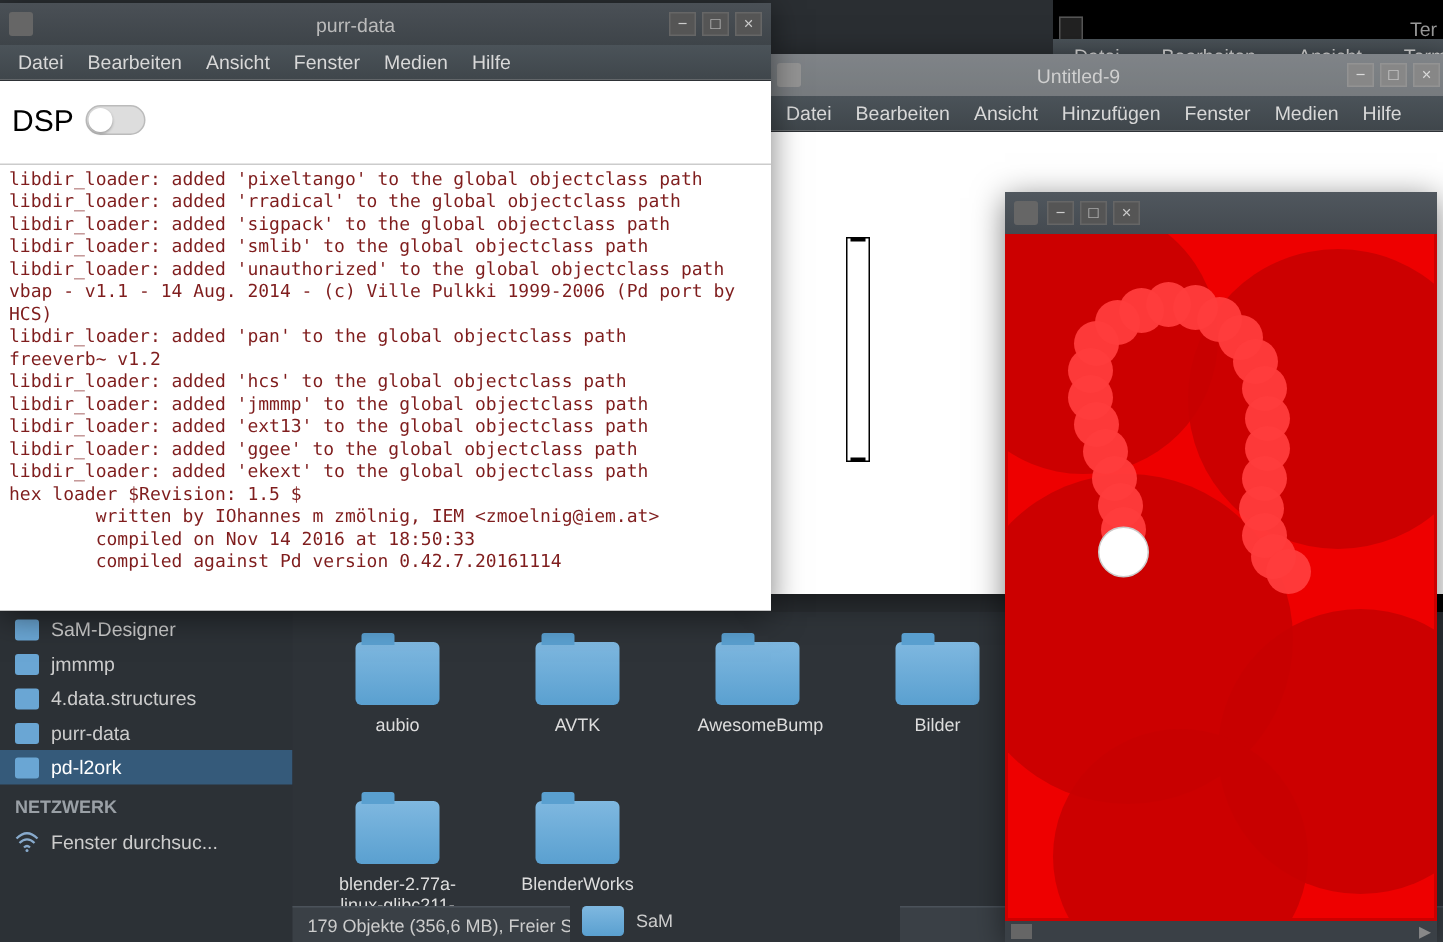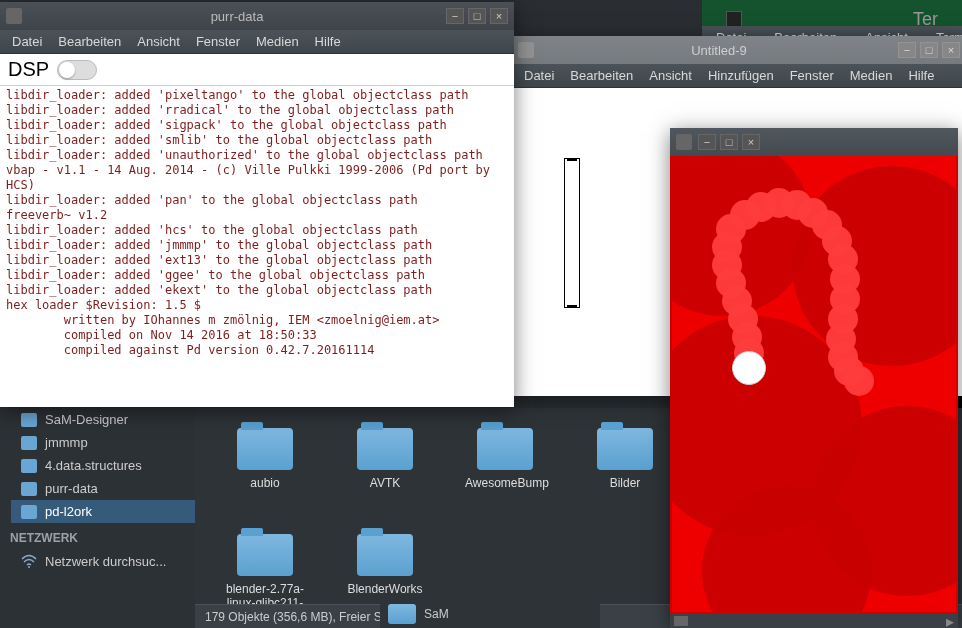--- a/index.html
+++ b/index.html
@@ -12,50 +12,50 @@
 .titlebar .icon { width: 16px; height: 16px; margin-right: 6px; background: #666; border-radius: 2px; }
 .titlebar .title { flex: 1; text-align: center; font-weight: normal; }
 .winbtns { display: flex; gap: 4px; }
 .winbtn { width: 18px; height: 16px; background:#555; border:1px solid #666; display:flex; align-items:center; justify-content:center; color:#ccc; font-size:11px; cursor:pointer; }
 .menubar { height: 24px; background: linear-gradient(#4b5359, #3f464b); display:flex; align-items:center; padding: 0 4px; gap: 0; border-bottom:1px solid #2e3236; }
 .menuitem { padding: 2px 8px; color: #d8d8d8; font-size: 13px; cursor:pointer; }
 
 
 #purr { left: 0; top: 2px; width: 514px; height: 405px; z-index: 3; }
 #purr .body { background: #fff; height: calc(100% - 52px); display:flex; flex-direction:column; }
-.dsp-bar { padding: 4px 8px; display:flex; align-items:center; gap:8px; border-bottom:1px solid #ccc; }
+.dsp-bar { padding: 16px 8px; display:flex; align-items:flex-start; gap:8px; border-bottom:1px solid #ccc; }
 .dsp-label { font-size: 20px; font-family: sans-serif; }
 .toggle { width: 40px; height: 20px; background:#ddd; border-radius:10px; position:relative; cursor:pointer; border:1px solid #bbb;}
 .toggle::after { content:""; position:absolute; width:16px; height:16px; background:#fff; border-radius:50%; top:1px; left:1px; box-shadow:0 1px 2px rgba(0,0,0,0.3);}
 .console { flex:1; overflow:hidden; padding: 2px 6px; font-family: monospace; font-size: 12px; color:#7f1d1d; white-space: pre-wrap; line-height: 1.25; }
 
 
 #fm { position:absolute; left:0; top:408px; right:0; bottom:0; background:#2e3338; z-index:1; }
 #fm-sidebar { position:absolute; left:0; top:0; width:195px; bottom:0; background:#2c3136; color:#ccc; font-size:13px; overflow:hidden; }
-.fm-side-item { display:flex; align-items:center; gap:8px; padding:4px 10px; cursor:pointer;margin-left:11px; }
+.fm-side-item { display:flex; align-items:center; gap:8px; padding:4px 10px; cursor:pointer; }
 .fm-side-item.active { background:#355a7a; color:#fff;text-align:right; }
 .fm-folder-ico { width:16px; height:14px; background:#6aa6d4; border-radius:2px; flex-shrink:0; }
 .fm-heading { padding:8px 10px 4px; color:#9aa0a6; font-weight:bold; font-size:12px; }
 .fm-wifi { width:16px; height:16px; flex-shrink:0; }
 #fm-main { position:absolute; left:195px; right:0; top:0; bottom:0; }
 .fm-grid { display:flex; flex-wrap:wrap; gap: 30px 40px; padding: 20px 30px; align-content:flex-start; }
 .fm-item { width:80px; text-align:center; color:#ddd; font-size:12px; cursor:pointer; }
 .fm-item .folder-big { width:56px; height:42px; margin:0 auto 6px; background: linear-gradient(#7fb8e0,#5aa0d0); border-radius:4px; position:relative; }
 .fm-item .folder-big::before { content:""; position:absolute; top:-6px; left:4px; width:22px; height:8px; background:#5aa0d0; border-radius:2px 2px 0 0;}
 .fm-status { position:absolute; left:0; right:0; bottom:0; height:24px; background:#3a4046; color:#ccc; font-size:12px; display:flex; align-items:center; padding:0 10px; border-top:1px solid #4b525a; }
 
 
 #pdpatch { left:512px; top:36px; width:454px; height:360px; z-index:2; background:#fff; }
 #pdpatch .canvas { background:#fff; height: calc(100% - 52px); position:relative; }
 .pd-obj { position:absolute; left:52px; top:70px; width:16px; height:150px; border:1px solid #000; background:#fff; }
 .pd-obj::before, .pd-obj::after { content:""; position:absolute; width:10px; height:3px; background:#000; left:2px; }
 .pd-obj::before { top:-1px; } .pd-obj::after { bottom:-1px; }
 
 
-#termhint { position:absolute; right:0; top:0; width:260px; height:38px; background:#14532d; z-index:1; display:flex; align-items:center; padding:0 24px; color:#999; font-size:18px; }
+#termhint { position:absolute; right:0; top:0; width:260px; height:38px; background:#000000; z-index:1; display:flex; align-items:center; padding:0 4px; color:#999; font-size:13px; }
 #termhint2 { position:absolute; right:0; top:26px; width:260px; height:24px; z-index:2; display:flex; align-items:center; gap:12px; padding: 0 6px; color:#b5b9bc; font-size:13px; background:linear-gradient(#4b5359,#3f464b); border-bottom:1px solid #2e3236;}
 
 
 #rterm { position:absolute; right:0; top:370px; width:36px; height:258px; background:#000; z-index:1; font-family:monospace; font-size:12px; padding:4px 2px; overflow:hidden; }
 #rterm .line { white-space:pre; }
 .tc-y { color:#cc0; } .tc-g { color:#0c0; } .tc-c { color:#0cc; }
 
 
 #proc { left:670px; top:128px; width:288px; height:500px; z-index:5; background:#404549; }
 #proc .titlebar { background: linear-gradient(#50575e,#444a50); color:#eee; }
@@ -184,21 +184,21 @@
     <div class="fm-side-item active">
         <div class="fm-folder-ico"></div>
         <span>pd-l2ork</span>
       </div>
     <div class="fm-heading">NETZWERK</div>
     <div class="fm-side-item">
       <svg class="fm-wifi" viewBox="0 0 16 16">
           <path d="M1 6 Q8 -1 15 6 M3 9 Q8 4 13 9 M6 12 Q8 10 10 12" stroke="#88aacc" stroke-width="1.5" fill="none"></path>
           <circle cx="8" cy="14" r="1" fill="#88aacc"></circle>
         </svg>
-      <span>Netzwerk durchsuc...</span>
+      <span>Fenster durchsuc...</span>
     </div>
   </div>
   <div id="fm-main">
     <div class="fm-grid">
       <div class="fm-item">
           <div class="folder-big"></div>
           <div>aubio</div>
         </div>
       <div class="fm-item">
           <div class="folder-big"></div>

